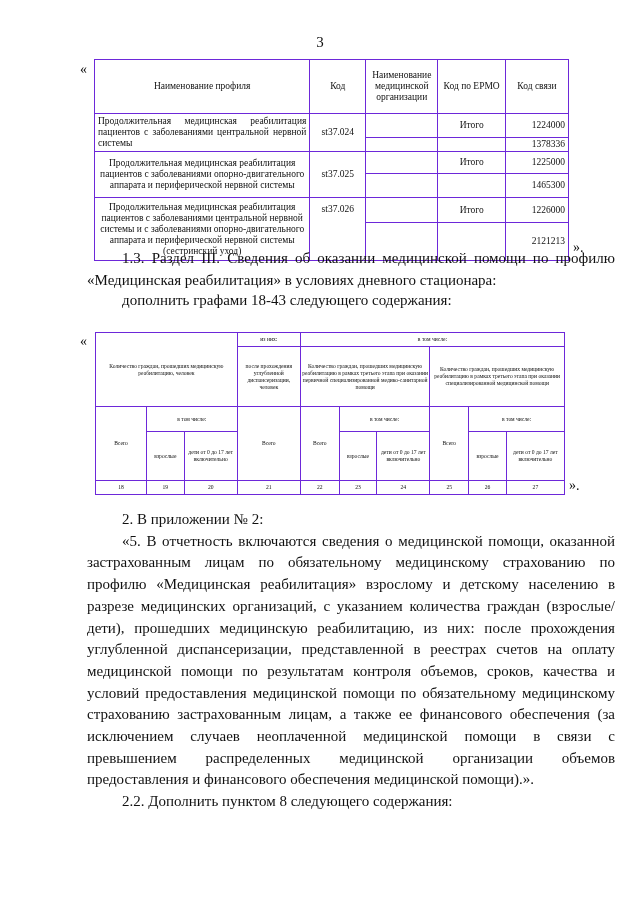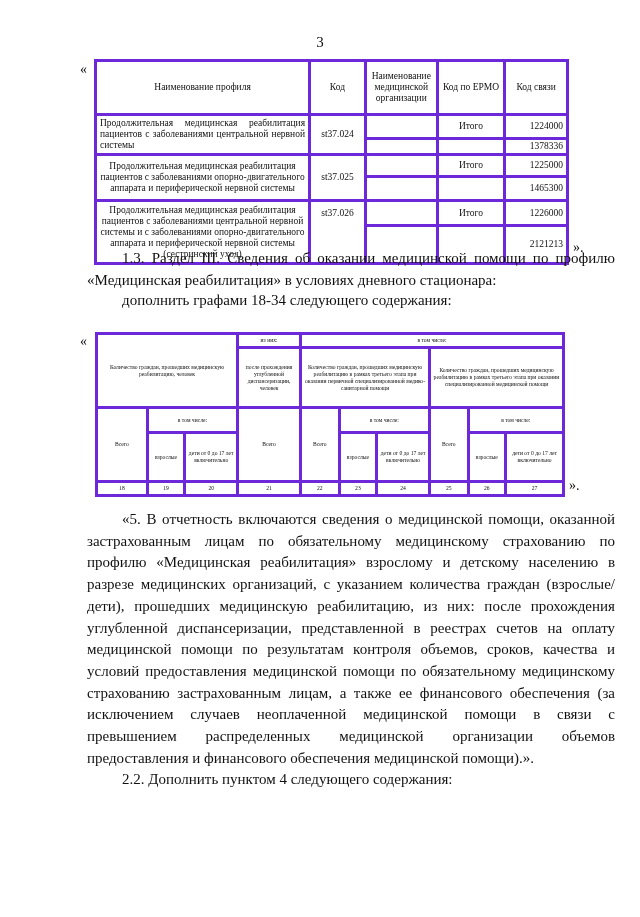--- a/index.html
+++ b/index.html
@@ -1,20 +1,20 @@
 <!DOCTYPE html>
 <html><head>
 <meta charset="utf-8">
 <style>
   html, body { margin:0; padding:0; background:#ffffff; }
   body { width:640px; height:917px; position:relative; overflow:hidden; font-family:"Liberation Serif","DejaVu Serif",serif; color:#111; }
   .pnum { position:absolute; left:0; width:640px; top:34px; text-align:center; font-size:15px; }
   .q { position:absolute; font-size:14px; }
   table { border-collapse:collapse; position:absolute; }
-  td { border:3px solid #6d28d9; padding:1px 3px; vertical-align:middle; text-align:center; }
+  td { border:1px solid #6d28d9; padding:1px 3px; vertical-align:middle; text-align:center; }
   #t1 { left:94px; top:59px; width:475px; font-size:9.5px; line-height:11px; }
   #t1 td.j { text-align:justify; text-align-last:left; }
   #t1 td.lft { text-align:right; }
   #t2 { left:95px; top:332px; width:470px; font-size:5.6px; line-height:7px; }
   #t2 td { padding:0 1px; }
   .para { position:absolute; left:87px; width:528px; font-size:15px; line-height:21.7px; text-align:justify; }
   .para p { margin:0; }
   .ind { text-indent:35px; }
 </style>
 </head>
@@ -75,21 +75,21 @@
     <td></td>
     <td></td>
     <td class="lft">2121213</td>
   </tr>
 </tbody>
   </table>
 <span class="q" style="left:573px;top:240px;">».</span>
 
 <div class="para" style="top:248px;">
   <p class="ind">1.3. Раздел III. Сведения об оказании медицинской помощи по профилю «Медицинская реабилитация» в условиях дневного стационара:</p>
-  <p class="ind" style="margin-top:-1px">дополнить графами 18-34 следующего содержания:</p>
+  <p class="ind" style="margin-top:-1px">дополнить графами 18-43 следующего содержания:</p>
 </div>
 
 <span class="q" style="left:80px;top:334px;">«</span>
 
 <table id="t2">
   <colgroup>
     <col style="width:50px">
       <col style="width:37px">
       <col style="width:52px">
     <col style="width:62px">
@@ -138,15 +138,16 @@
     <td>24</td>
     <td>25</td>
     <td>26</td>
     <td>27</td>
   </tr>
 </tbody>
   </table>
 <span class="q" style="left:569px;top:478px;">».</span>
 
 <div class="para" style="top:509px;">
+  <p class="ind">2. В приложении № 2:</p>
   <p class="ind">«5. В отчетность включаются сведения о медицинской помощи, оказанной застрахованным лицам по обязательному медицинскому страхованию по профилю «Медицинская реабилитация» взрослому и детскому населению в разрезе медицинских организаций, с указанием количества граждан (взрослые/дети), прошедших медицинскую реабилитацию, из них: после прохождения углубленной диспансеризации, представленной в реестрах счетов на оплату медицинской помощи по результатам контроля объемов, сроков, качества и условий предоставления медицинской помощи по обязательному медицинскому страхованию застрахованным лицам, а также ее финансового обеспечения (за исключением случаев неоплаченной медицинской помощи в связи с превышением распределенных медицинской организации объемов предоставления и финансового обеспечения медицинской помощи).».</p>
-  <p class="ind">2.2. Дополнить пунктом 4 следующего содержания:</p>
+  <p class="ind">2.2. Дополнить пунктом 8 следующего содержания:</p>
 </div>
 
 </body></html>

